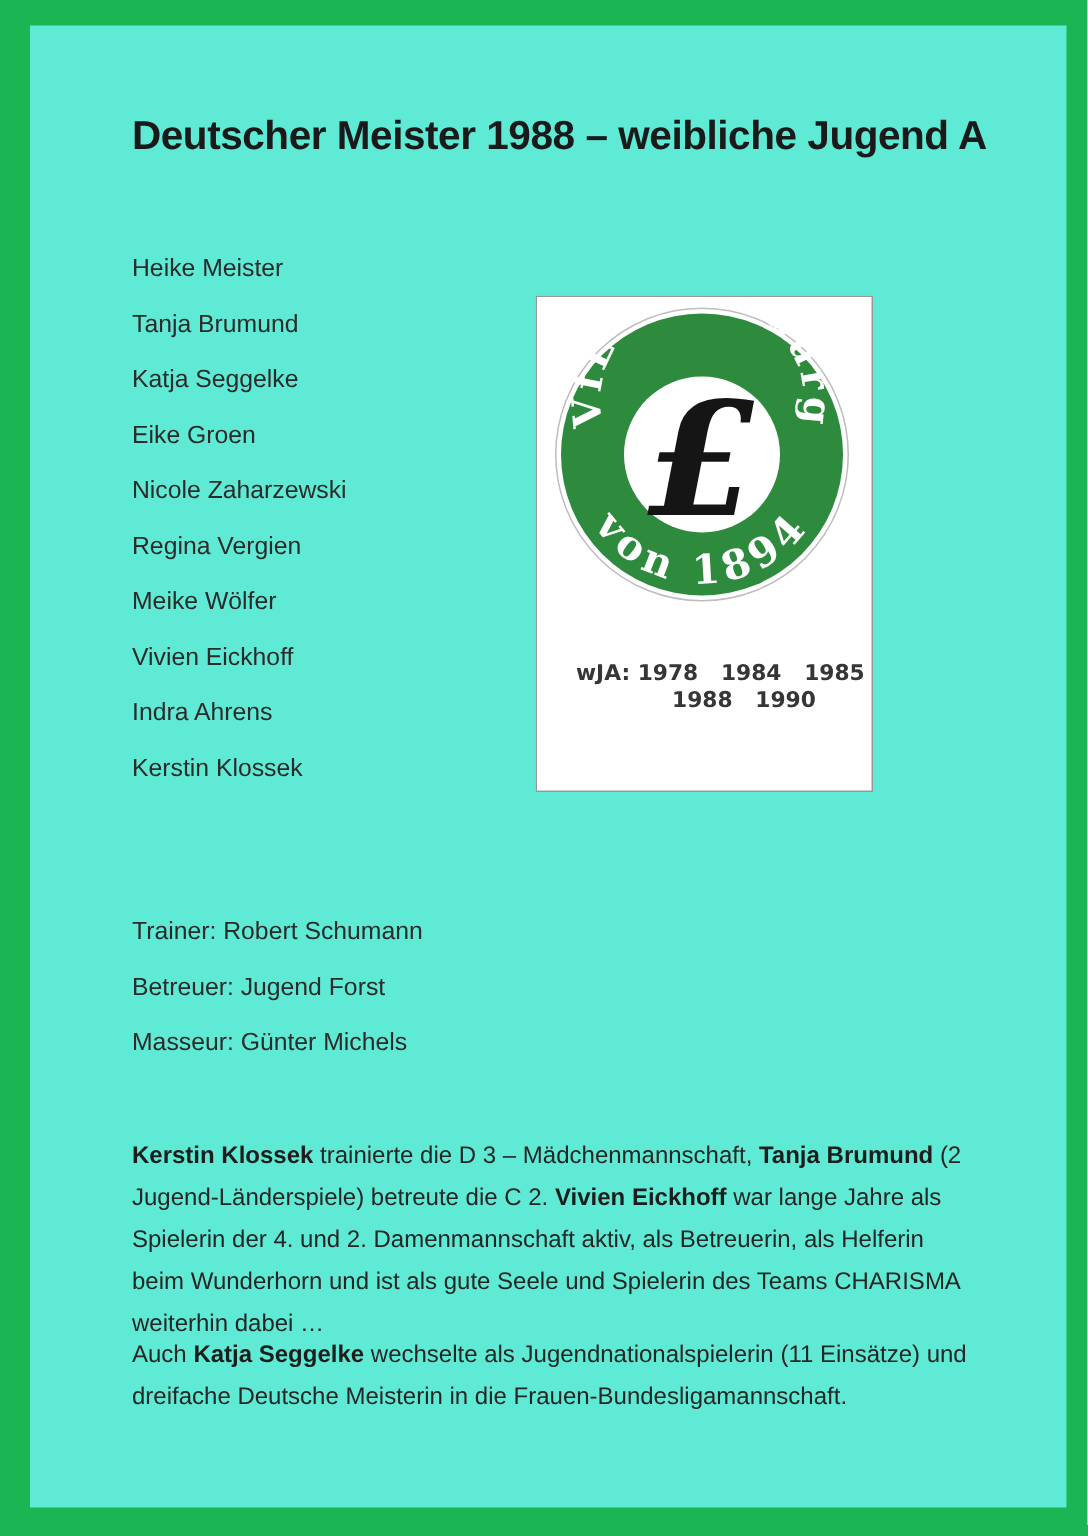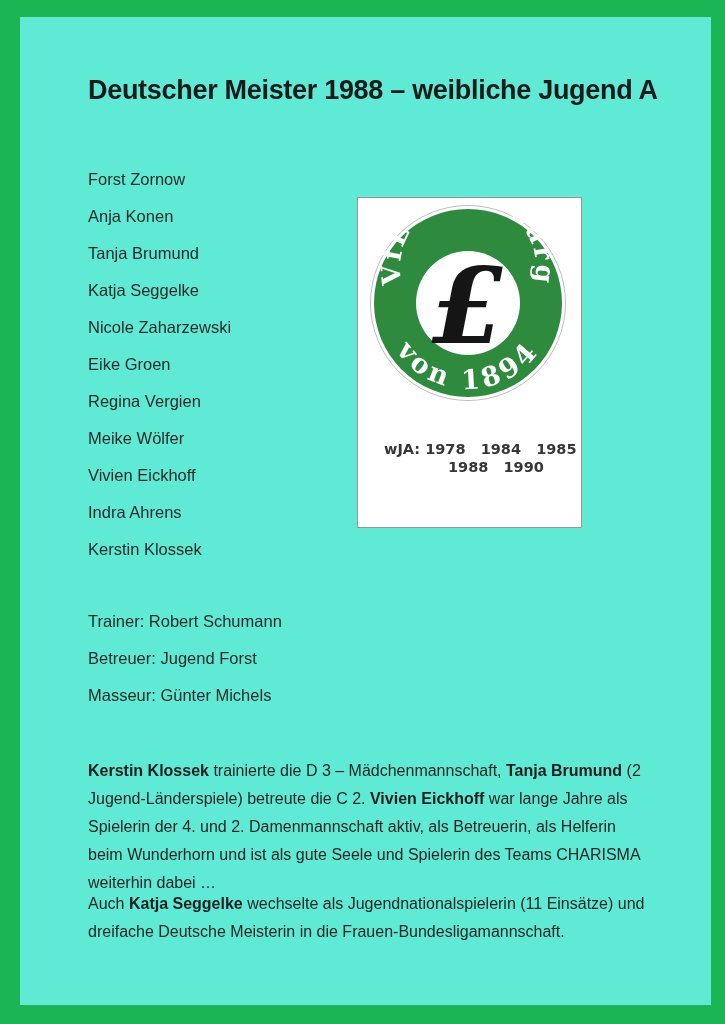--- a/index.html
+++ b/index.html
@@ -48,26 +48,25 @@
 </style>
 </head>
 <body>
 
 <div class="frame">
   <div class="page">
 
     <div class="title">Deutscher Meister 1988 – weibliche Jugend A</div>
 
     <div class="players">
-        <div>Forst Zornow</div>
-        <div>Anja Konen</div>
+        <div>Heike Meister</div>
         <div>Tanja Brumund</div>
         <div>Katja Seggelke</div>
+        <div>Eike Groen</div>
         <div>Nicole Zaharzewski</div>
-        <div>Eike Groen</div>
         <div>Regina Vergien</div>
         <div>Meike Wölfer</div>
         <div>Vivien Eickhoff</div>
         <div>Indra Ahrens</div>
         <div>Kerstin Klossek</div>
       </div>
 
     <div class="card">
       <svg class="badge-svg" width="200" height="200" viewBox="0 0 200 200">
         <circle cx="100" cy="100" r="97.5" fill="#ffffff" stroke="#bdbdbd" stroke-width="1"></circle>

